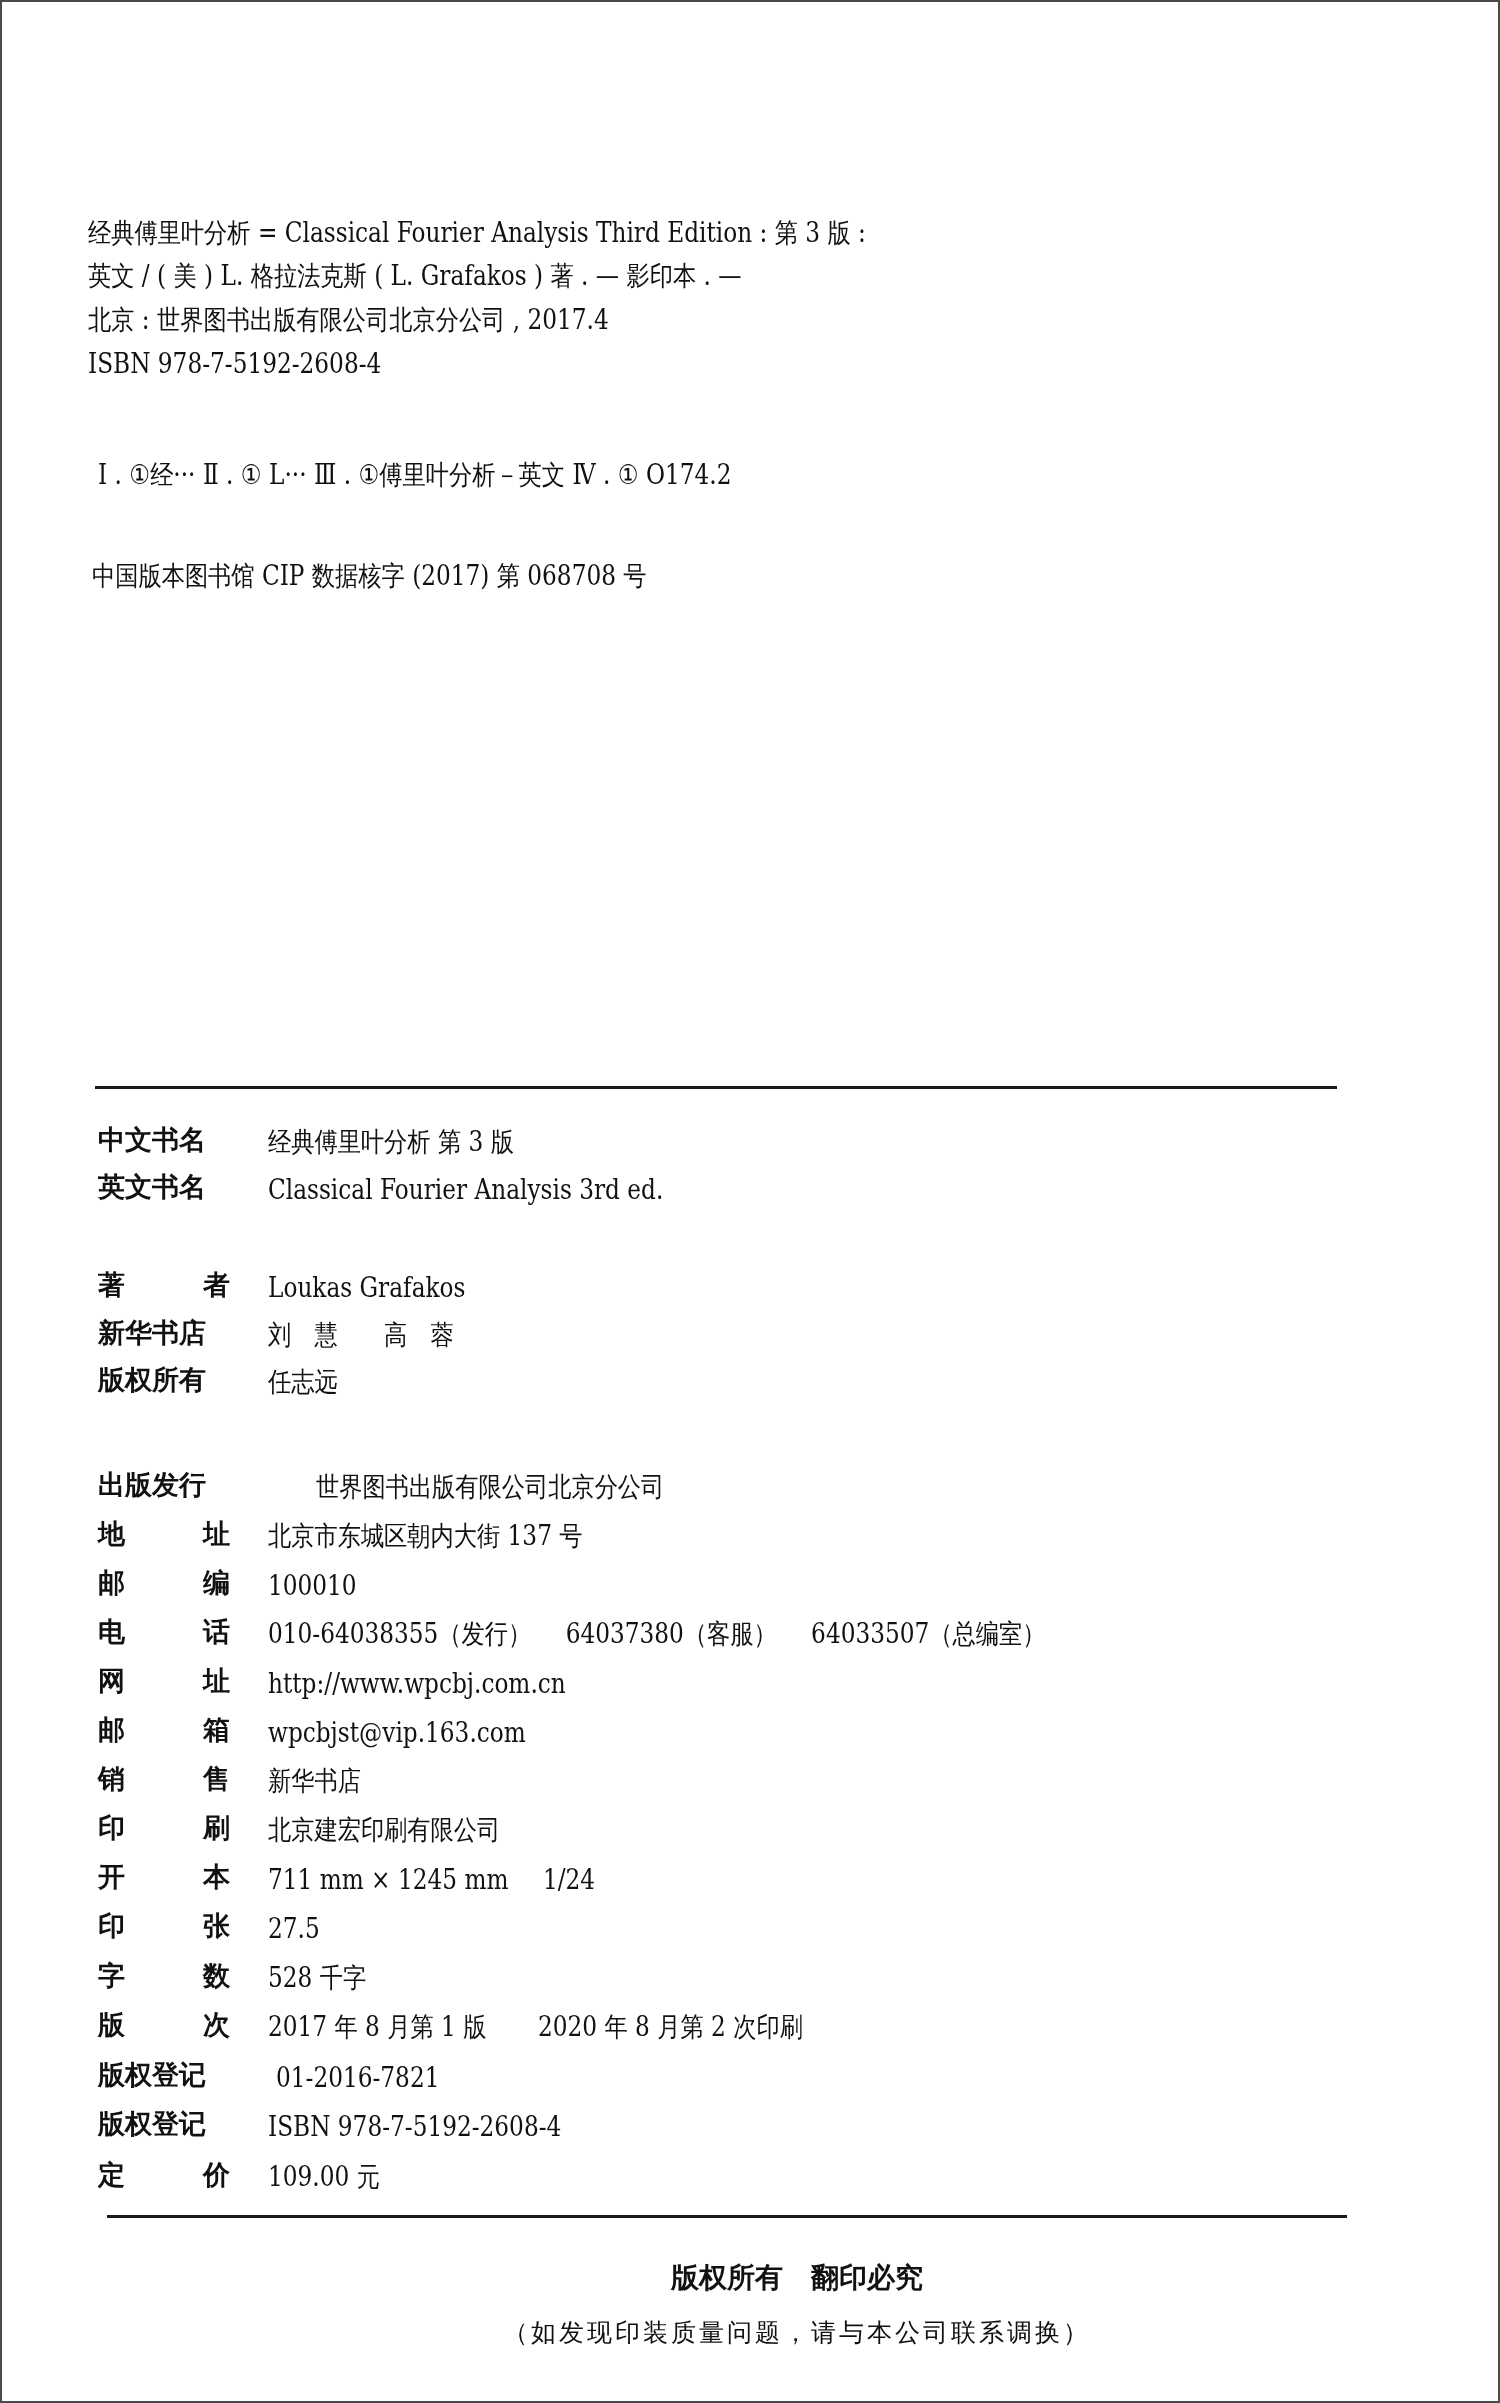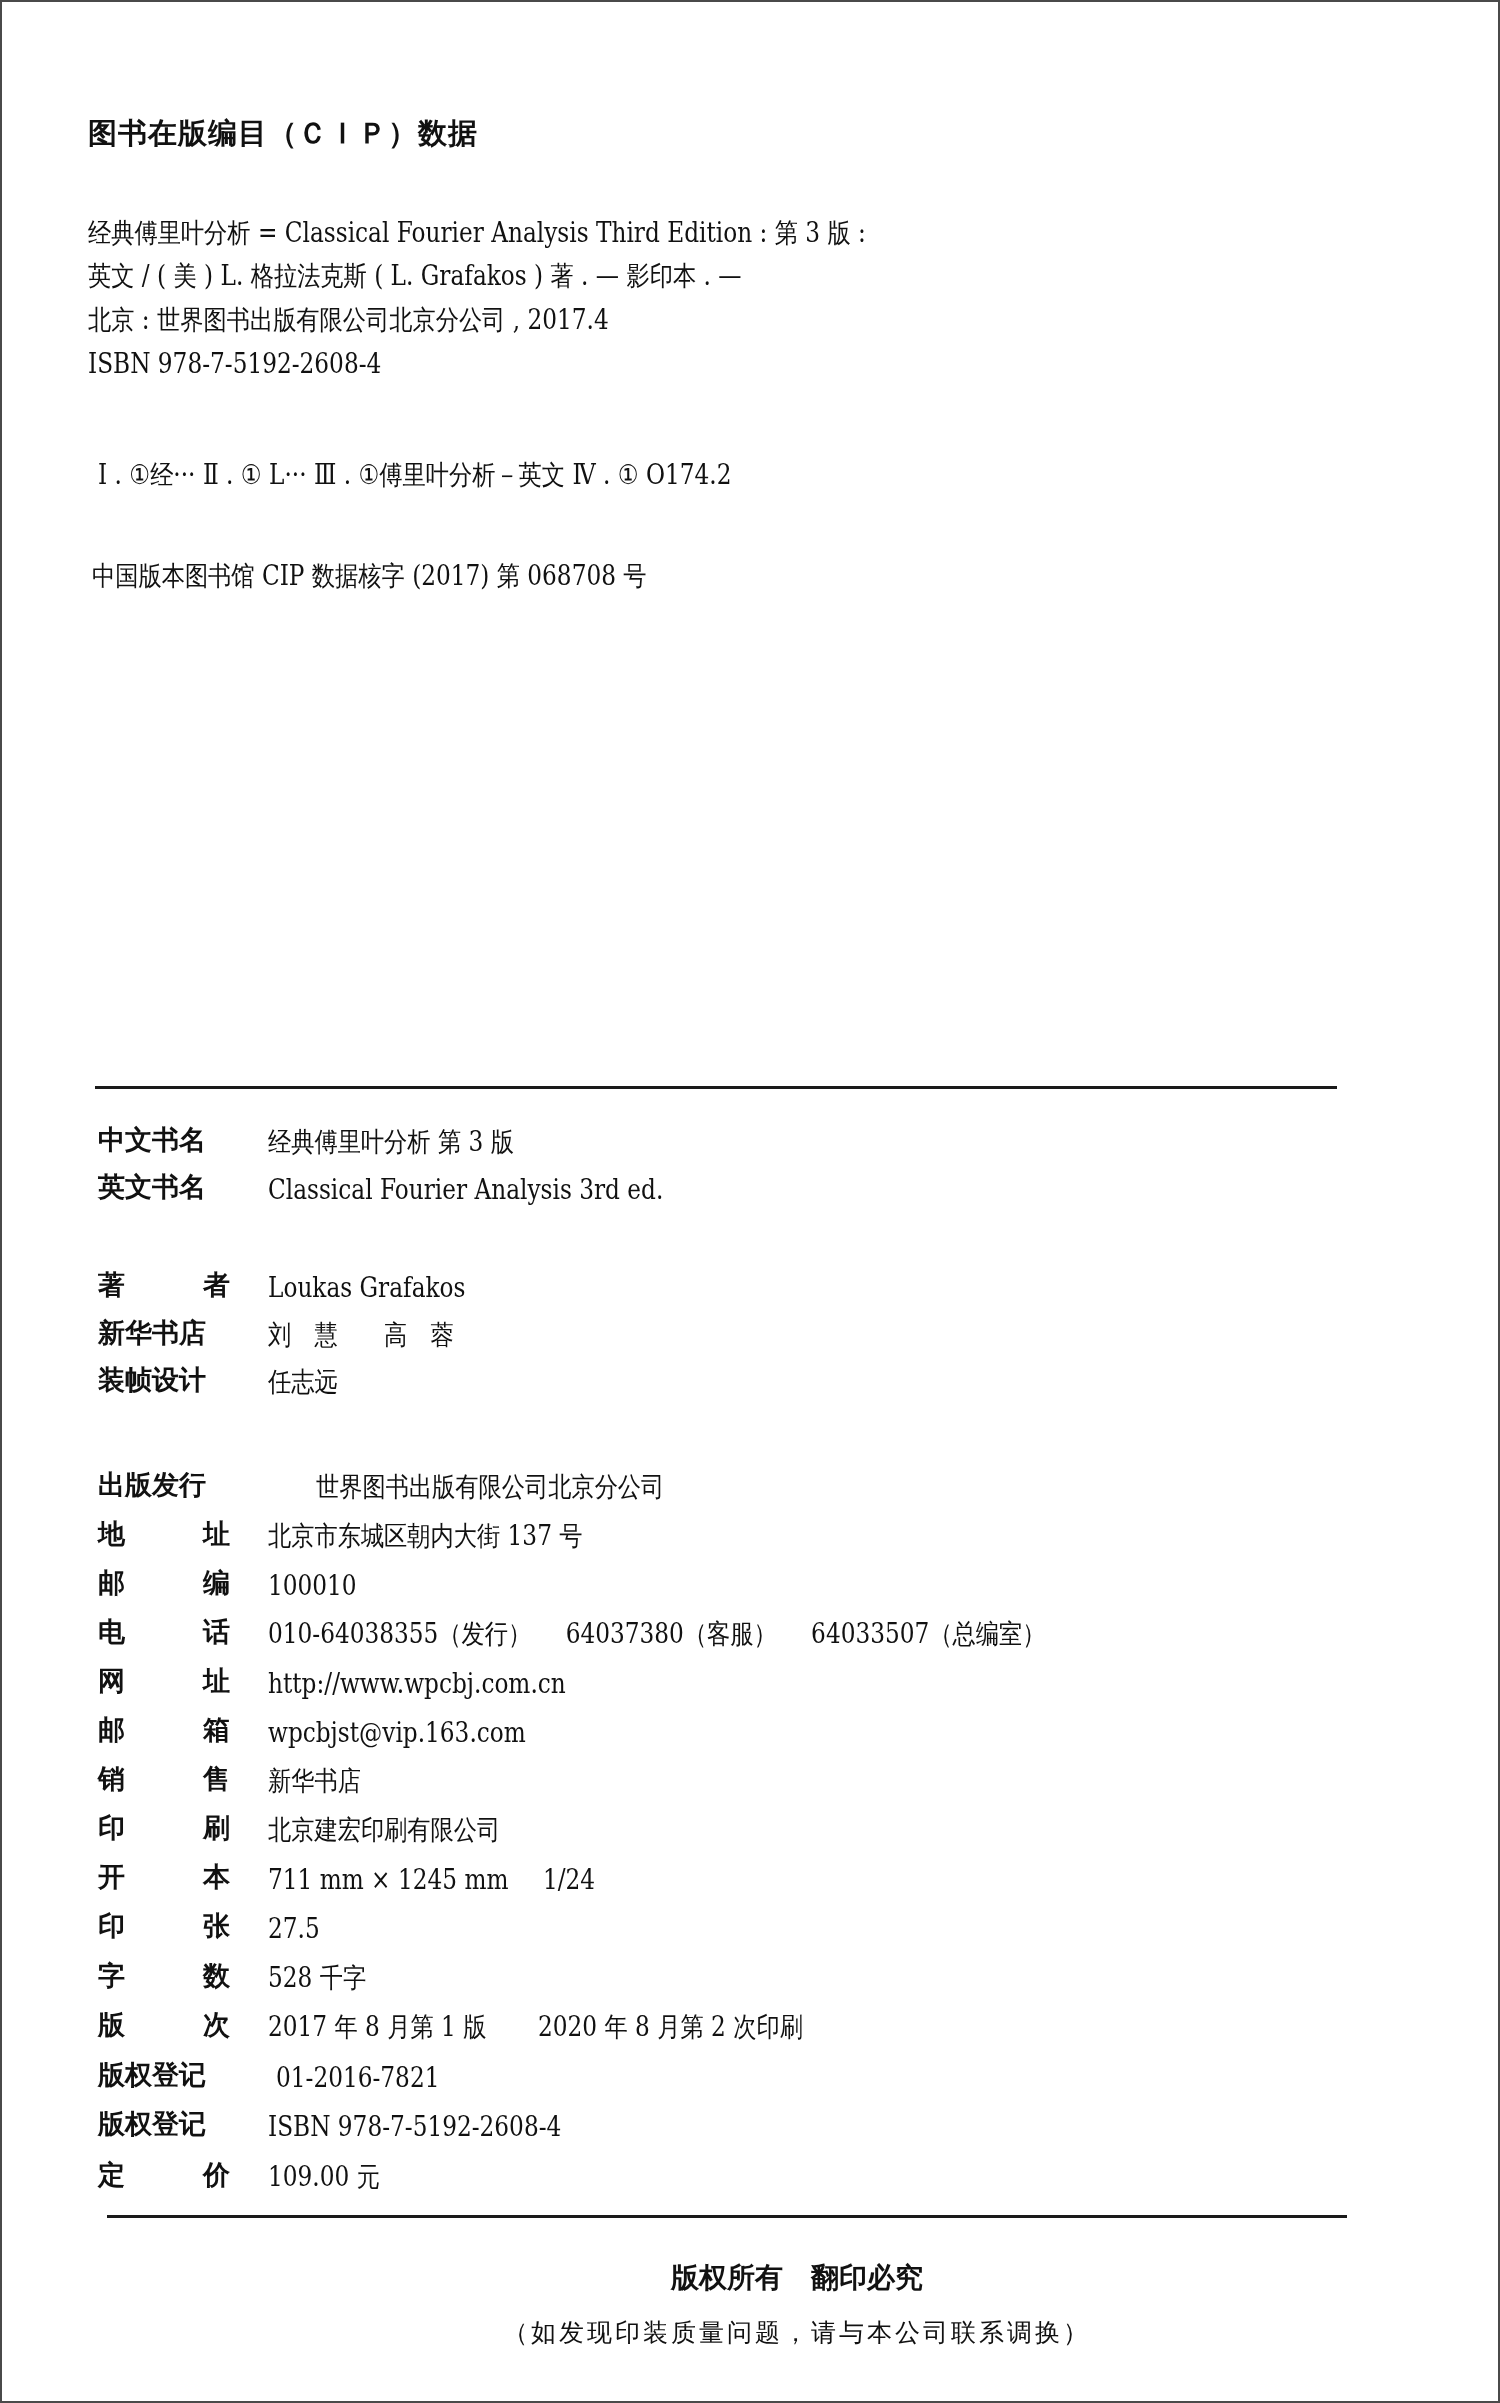--- a/index.html
+++ b/index.html
@@ -54,21 +54,20 @@
       position: absolute; left: 0; width: 1590px; text-align: center;
       font-size: 25px; white-space: nowrap; letter-spacing: 3px;
       font-family: "DejaVu Serif", "Liberation Serif", serif;
     }
   </style>
 </head>
 <body>
 
 <div class="page">
 
-  <div class="cip-title sans">图书在版编目（ＣＩＰ）数据</div>
 
   <div class="cip-line serif" style="top:213px;">经典傅里叶分析 = Classical Fourier Analysis Third Edition : 第 3 版 :</div>
   <div class="cip-line serif" style="top:256px;">英文 / ( 美 ) L. 格拉法克斯 ( L. Grafakos ) 著 . — 影印本 . —</div>
   <div class="cip-line serif" style="top:300px;">北京 : 世界图书出版有限公司北京分公司 , 2017.4</div>
   <div class="cip-line serif" style="top:346px;">ISBN 978-7-5192-2608-4</div>
 
   <div class="cip-line serif" style="top:455px; left:96px;">Ⅰ . ①经··· Ⅱ . ① L··· Ⅲ . ①傅里叶分析－英文 Ⅳ . ① O174.2</div>
   <div class="cip-line serif" style="top:556px; left:90px;">中国版本图书馆 CIP 数据核字 (2017) 第 068708 号</div>
 
   <div class="rule" style="left:93px; width:1242px; top:1084px;"></div>
@@ -94,21 +93,21 @@
     <div class="info-value">Loukas Grafakos</div>
   </div>
   <div class="info-row" style="top:1313px;">
     <div class="info-label">
         <span>新华书店</span>
       </div>
     <div class="info-value">刘　慧　　高　蓉</div>
   </div>
   <div class="info-row" style="top:1360px;">
     <div class="info-label">
-        <span>装帧设计</span>
+        <span>版权所有</span>
       </div>
     <div class="info-value">任志远</div>
   </div>
 
   <div class="info-row" style="top:1465px;gap:48px;">
     <div class="info-label">
         <span>出版发行</span>
       </div>
     <div class="info-value">世界图书出版有限公司北京分公司</div>
   </div>

